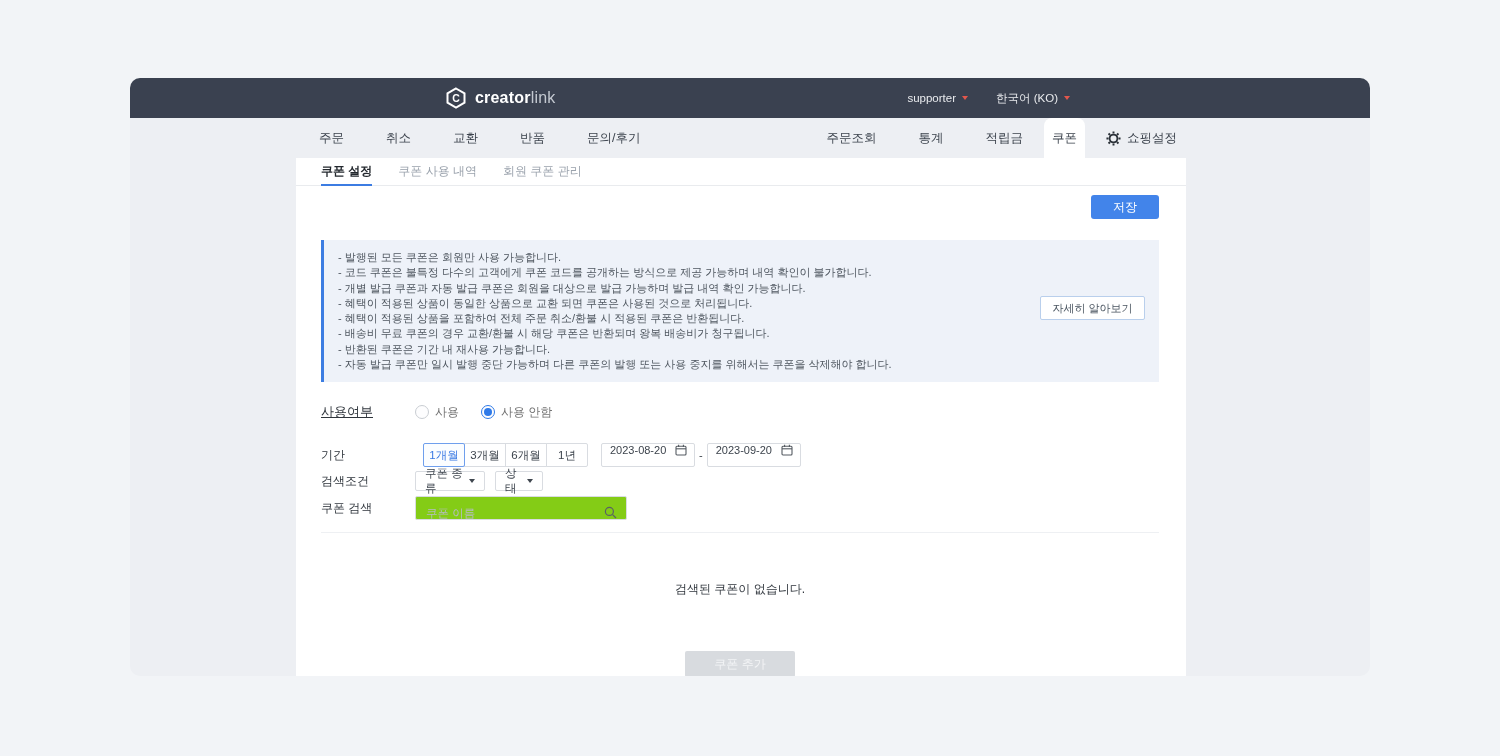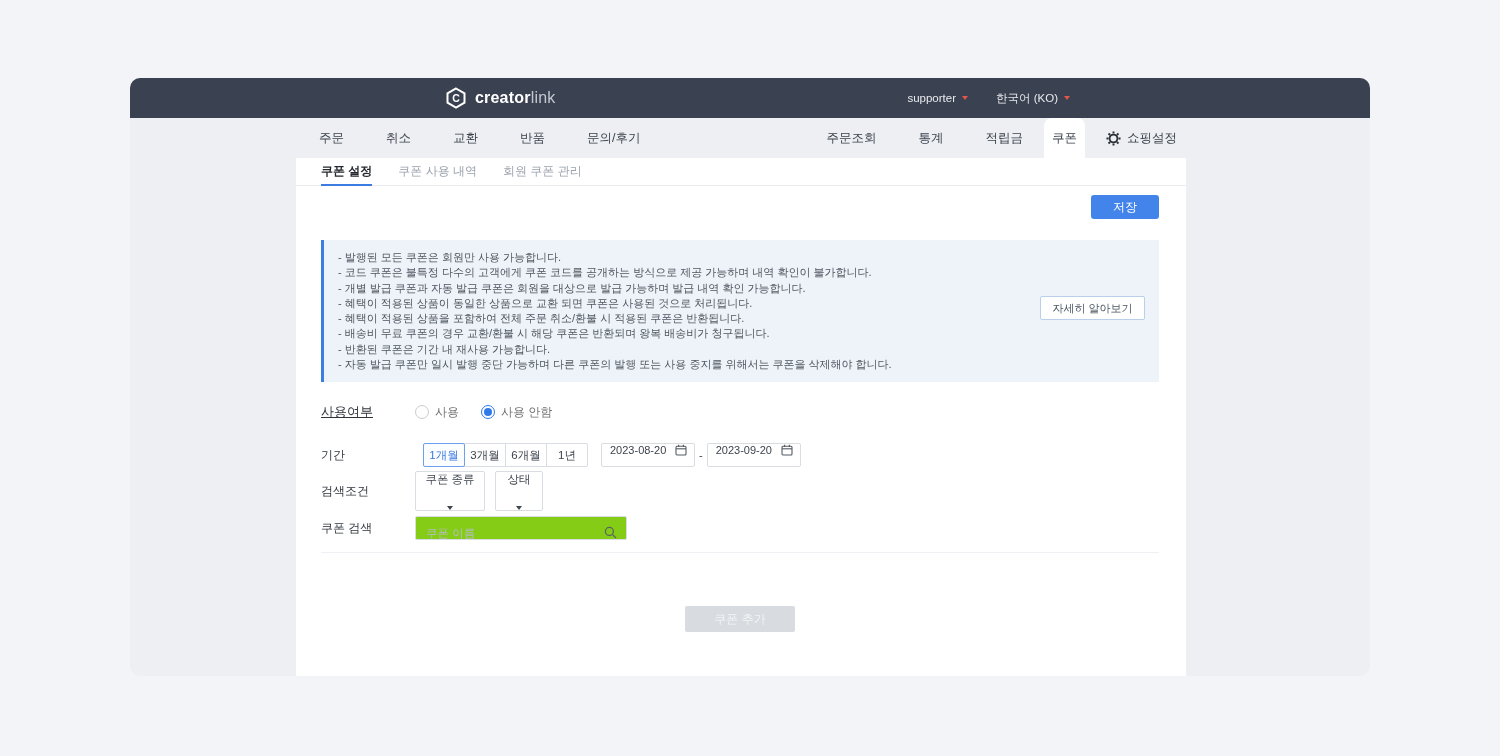--- a/index.html
+++ b/index.html
@@ -72,23 +72,23 @@
   .preset:first-child { margin-left:8px; border-radius:2px 0 0 2px; }
   .preset:last-child { border-radius:0 2px 2px 0; }
   .preset.selected { border-color:#6f9fed; color:#3a79e3; background:#fbfdff; position:relative; z-index:1; border-radius:2px; }
 
   .date-box { display:flex; align-items:flex-start; justify-content:space-between; width:94px; height:24px;
               border:1px solid #d9dce1; border-radius:2px; background:#fff; padding:0 7px 0 8px;
               font-size:11px; color:#3c434c; cursor:pointer; }
   .date-sep { margin:0 4px; font-size:11px; color:#3c434c; }
   .gap13 { width:13px; flex:none; }
 
-  .select-box { display:flex; align-items:center; justify-content:space-between; height:40px;
+  .select-box { display:flex; align-items:center; justify-content:space-between; height:20px;
                 border:1px solid #d9dce1; border-radius:2px; background:#fff; padding:0 9px;
-                font-size:11.5px; color:#3c434c; cursor:pointer; margin-right:10px;flex-direction:column; }
+                font-size:11.5px; color:#3c434c; cursor:pointer; margin-right:10px; }
   .select-type { width:70px; }
   .select-status { width:48px; }
   .caret-dark { width:0; height:0; border-left:3.5px solid transparent; border-right:3.5px solid transparent;
                 border-top:4px solid #3f464e; }
 
   .search-box { display:flex; align-items:flex-end; width:212px; height:24px; border:1px solid #d9dce1;
                 border-radius:2px; background:#84cc16; padding:0 9px 0 10px; }
   .search-box input { flex:1; border:none; outline:none; font-size:11.5px; color:#3c434c;
                       font-family:inherit; background:transparent; min-width:0; }
   .search-box input::placeholder { color:#b6bcc4; }
@@ -249,18 +249,19 @@
               <circle cx="5.4" cy="5.4" r="4" fill="none" stroke="#596066" stroke-width="1.2"></circle>
               <line x1="8.6" y1="8.6" x2="12" y2="12" stroke="#596066" stroke-width="1.2"></line>
             </svg>
           </div>
         </div>
 
       </div>
 
       <div class="divider"></div>
 
+      <div class="empty-msg">검색된 쿠폰이 없습니다.</div>
 
       <button class="btn-add" disabled="">쿠폰 추가</button>
 
     </div>
   </div>
 </div>
 
 </body></html>

